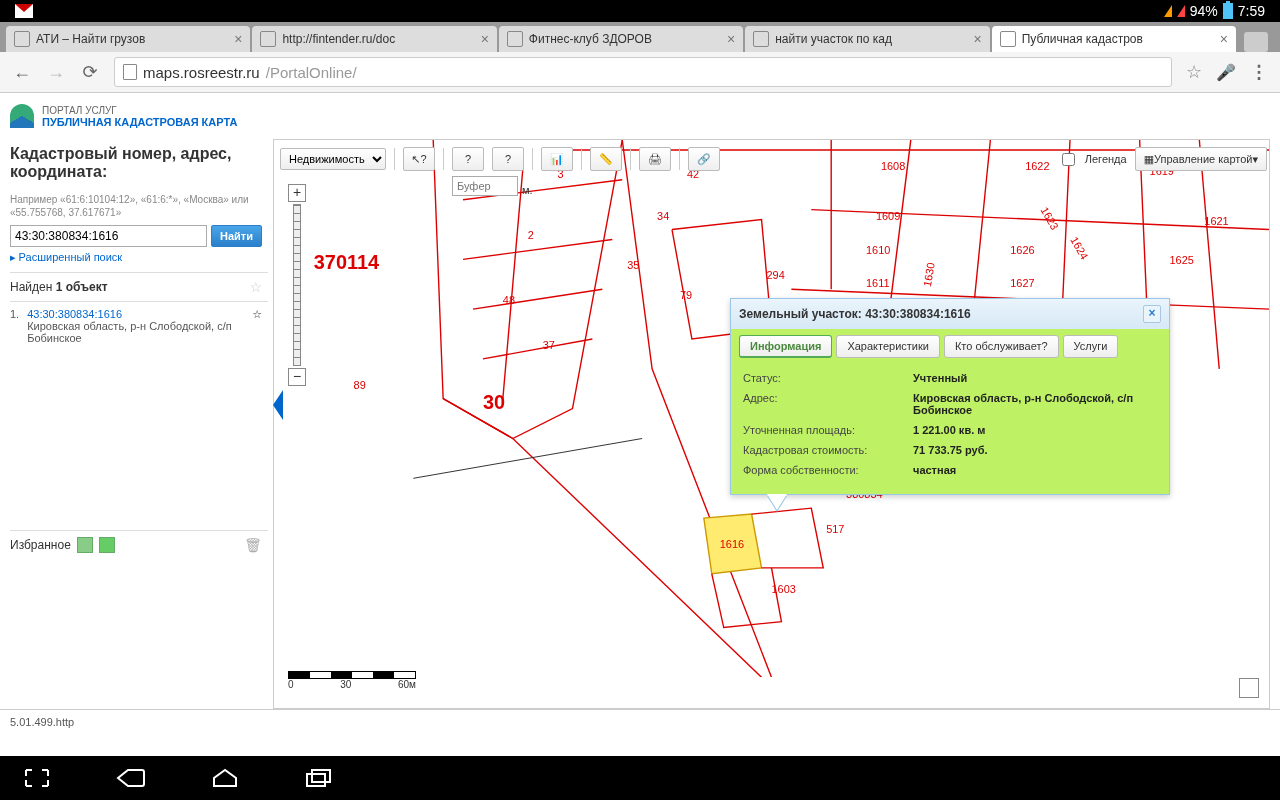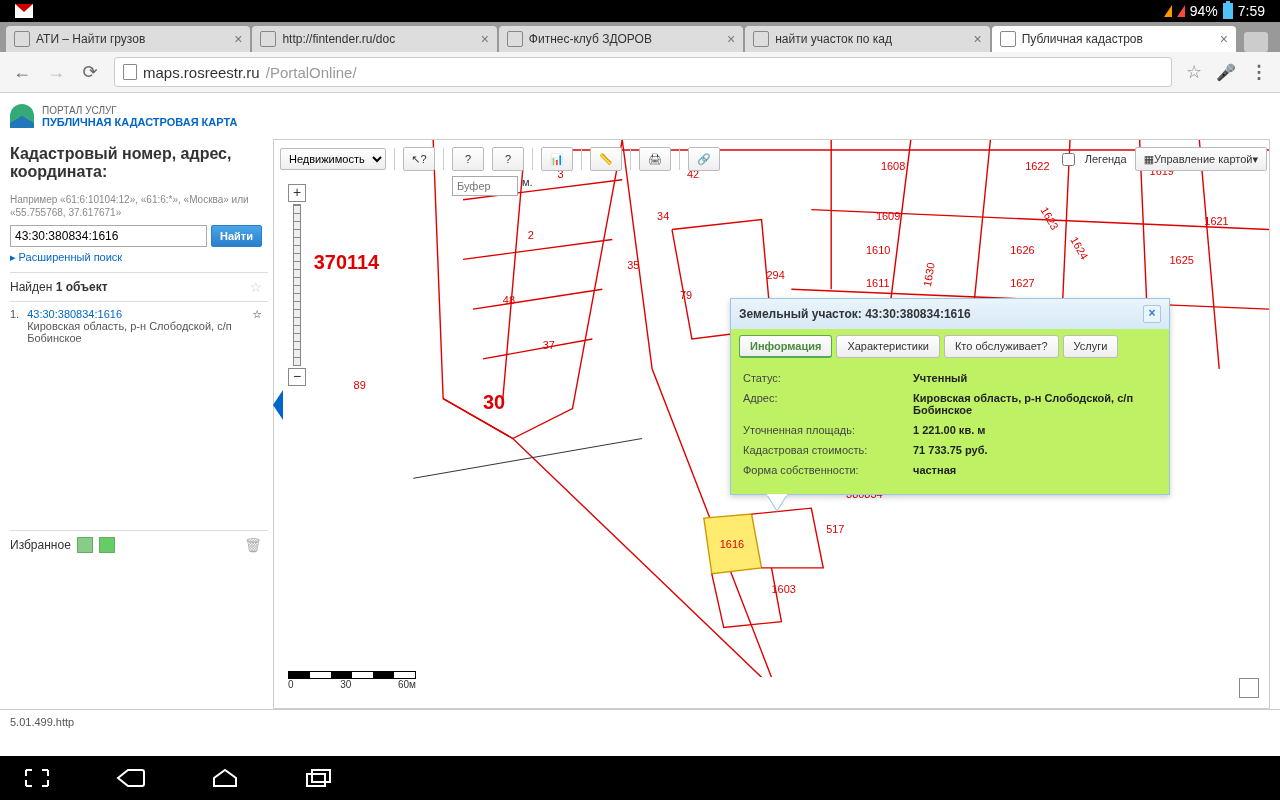--- a/index.html
+++ b/index.html
@@ -57,21 +57,21 @@
 .fav-hdr{border-top:1px solid #ddd;display:flex;align-items:center;gap:6px;padding:6px 6px 6px 0;margin-top:180px}
 .tiny-ic{display:inline-block;width:14px;height:14px;background:#8c8;border:1px solid #6a6}
 .tiny-ic.xl{background:#6c6}
 .trash{margin-left:auto;color:#aaa;font-size:14px}
 
 .maparea{flex:1;position:relative;border:1px solid #ccc;margin:0 10px 0 4px}
 .toolbar{position:absolute;left:6px;right:2px;top:6px;height:26px;display:flex;align-items:center;gap:8px;z-index:5}
 .tb-sep{width:1px;height:22px;background:#ccc}
 .tb-btn{height:22px;min-width:22px;padding:0 4px;border:1px solid #bbb;background:linear-gradient(#fff,#eee);border-radius:2px;display:flex;align-items:center;justify-content:center;font-size:11px;cursor:pointer}
 .tb-sel{height:22px;border:1px solid #bbb;background:linear-gradient(#fff,#eee);border-radius:2px;font-size:11px;padding:0 4px}
-.tb-buf{position:absolute;left:178px;top:36px;display:flex;align-items:flex-start;gap:4px;z-index:5;font-size:11px}
+.tb-buf{position:absolute;left:178px;top:36px;display:flex;align-items:flex-end;gap:4px;z-index:5;font-size:11px}
 .tb-buf input{width:56px;height:18px;border:1px solid #aaa;font-size:11px;padding:0 4px}
 .tb-right{margin-left:auto;display:flex;gap:8px;align-items:center}
 .chk{display:flex;align-items:center;gap:10px;font-size:11px}
 .chk input{margin:0}
 .zoom{position:absolute;left:14px;top:44px;z-index:4;width:18px}
 .zplus,.zminus{width:16px;height:16px;border:1px solid #888;background:#fff;text-align:center;line-height:14px;font-size:14px;cursor:pointer}
 .ztrack{width:6px;height:160px;margin:2px auto;background:repeating-linear-gradient(#888 0 1px,transparent 1px 8px),#eee;border:1px solid #888}
 .collapse-tab{position:absolute;left:-1px;top:250px;width:10px;height:30px;background:#06c;clip-path:polygon(100% 0,0 50%,100% 100%);z-index:4;cursor:pointer}
 .scale{position:absolute;left:14px;bottom:18px;z-index:4;font-size:10px}
 .scale .bar{width:126px;height:6px;background:linear-gradient(90deg,#000 0 21px,#fff 21px 42px,#000 42px 63px,#fff 63px 84px,#000 84px 105px,#fff 105px);border:1px solid #000}

